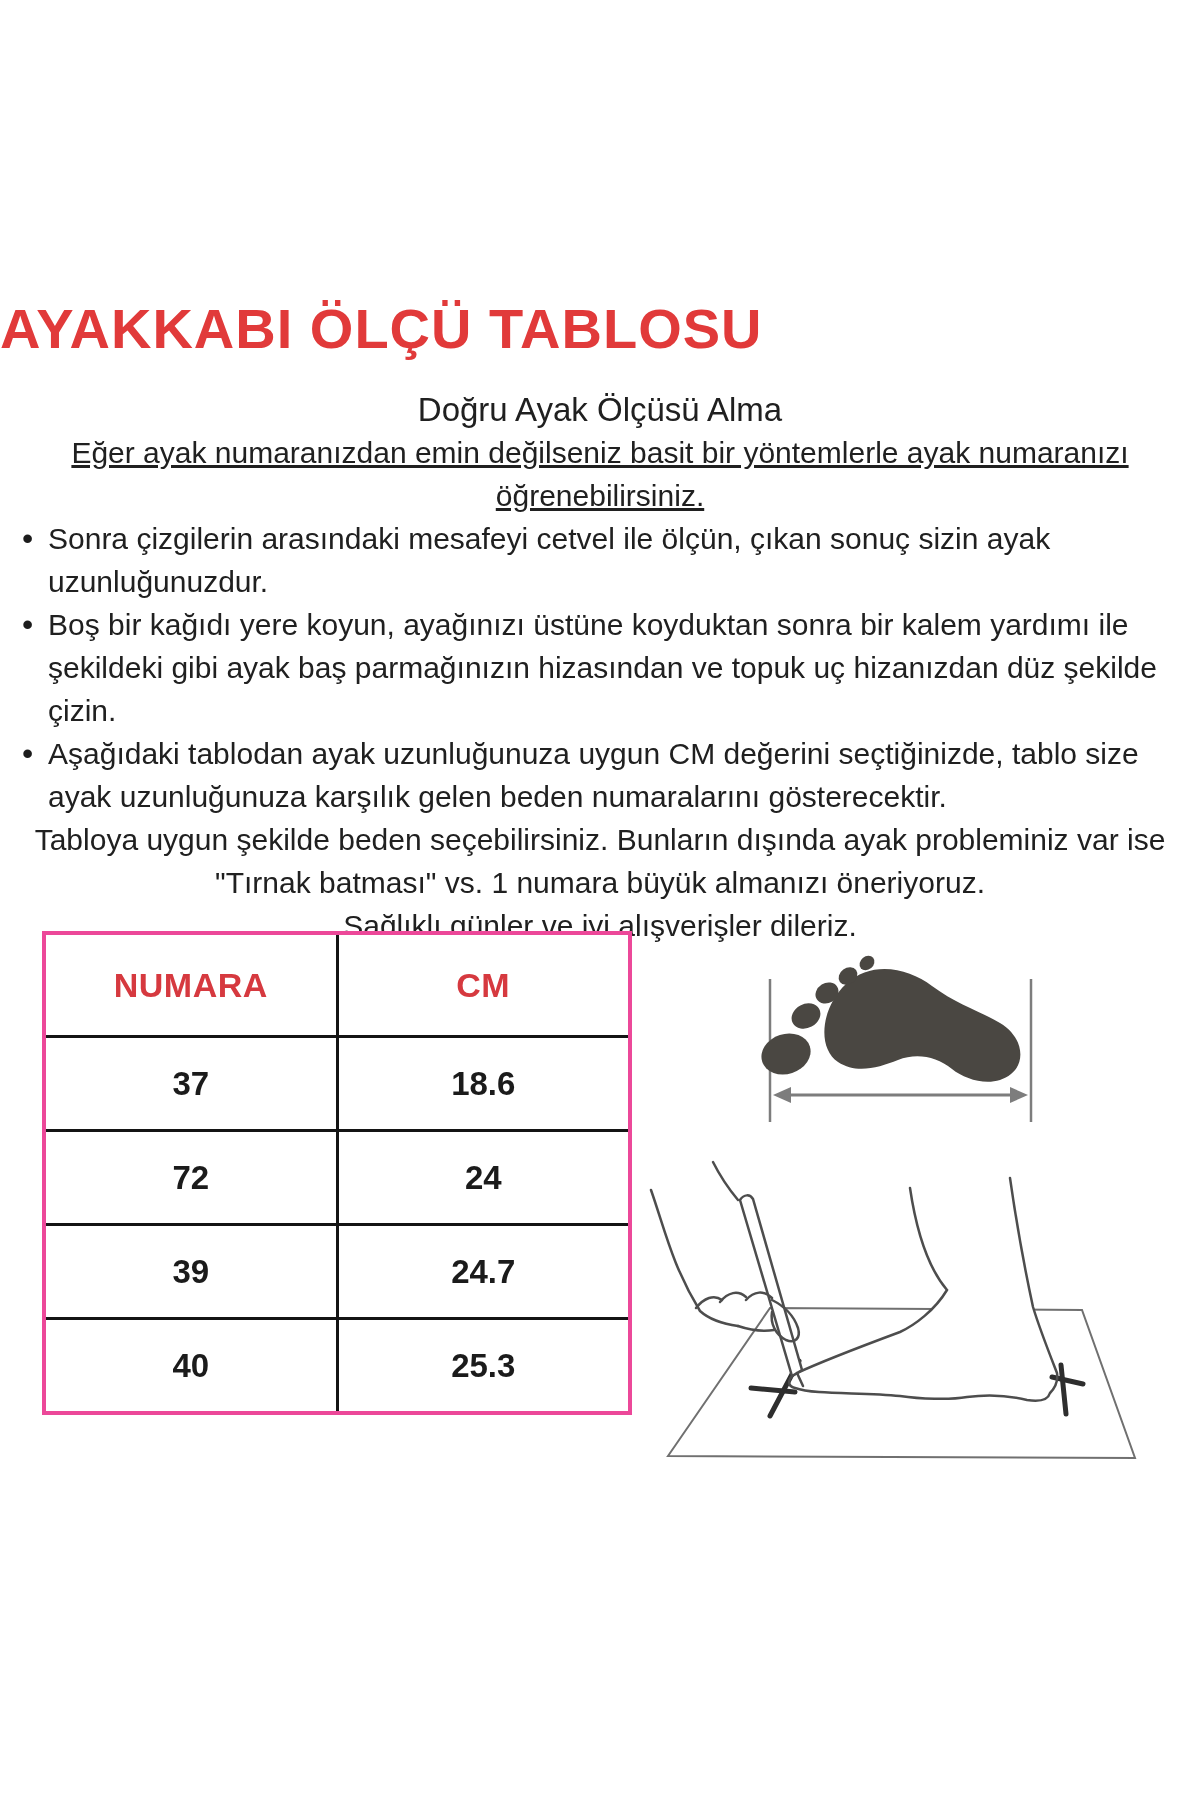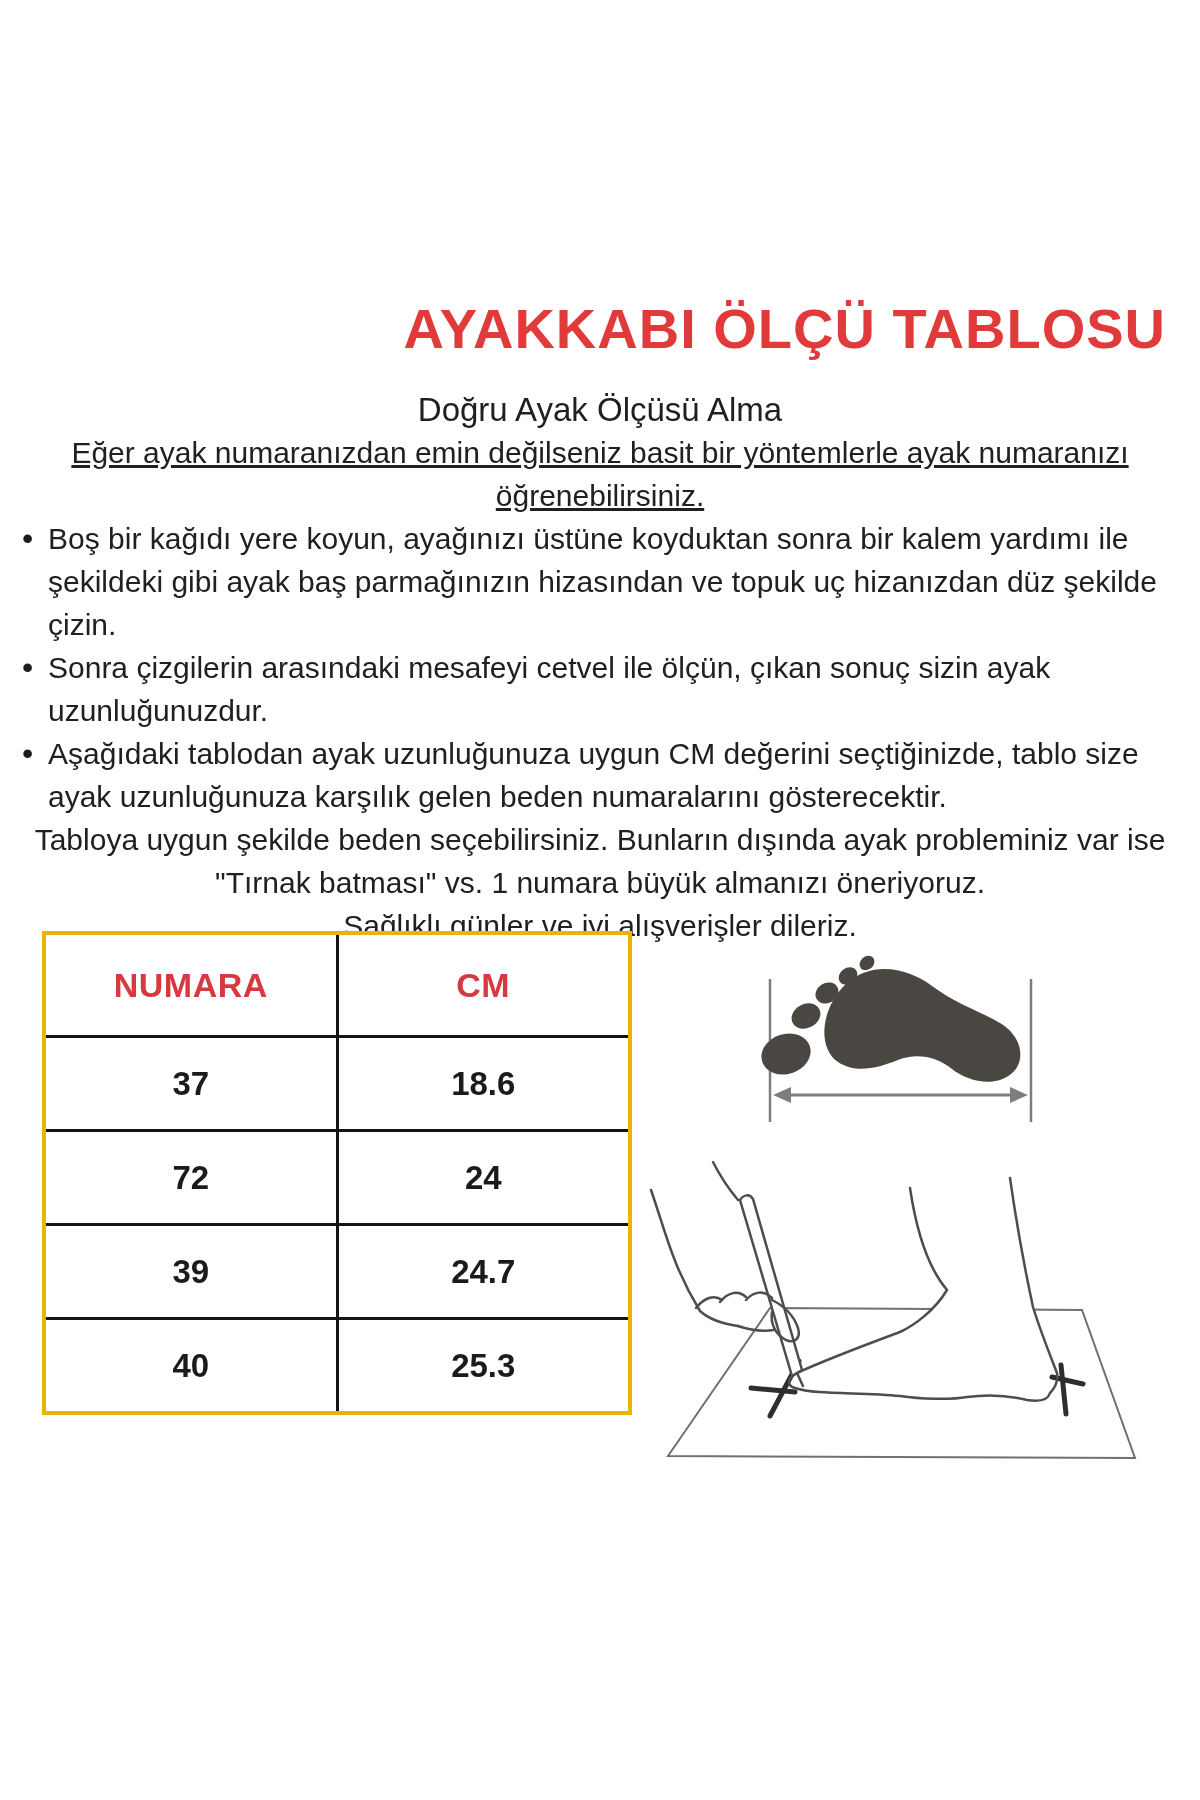--- a/index.html
+++ b/index.html
@@ -10,21 +10,21 @@
     background: #ffffff;
     overflow: hidden;
     font-family: "Liberation Sans", sans-serif;
     color: #202020;
   }
   .page-title {
     position: absolute;
     left: 0; right: 34px;
     top: 300px;
     margin: 0;
-    text-align: right;
+    text-align: left;
     font-size: 56px;
     line-height: 58px;
     font-weight: bold;
     letter-spacing: 1px;
     color: #e13a3a;
   }
   .flow {
     position: absolute;
     left: 15px;
     top: 364px;
@@ -45,21 +45,21 @@
     color: #1c1c1c;
   }
   .closing { text-align: center; }
   table.size-table {
     position: absolute;
     left: 42px;
     top: 931px;
     width: 590px;
     border-collapse: collapse;
     table-layout: fixed;
-    border: 4px solid #eab308;
+    border: 4px solid #ec4899;
     background: #ffffff;
   }
   .size-table th, .size-table td {
     border: 3px solid #141414;
     text-align: center;
     vertical-align: middle;
     font-weight: bold;
     padding: 0;
   }
   .size-table th {
@@ -89,24 +89,24 @@
 
 <div class="page">
 
   <h1 class="page-title">AYAKKABI ÖLÇÜ TABLOSU</h1>
 
   <div class="flow">
     <p class="subtitle">Doğru Ayak Ölçüsü Alma</p>
     <p class="intro">Eğer ayak numaranızdan emin değilseniz basit bir yöntemlerle ayak numaranızı öğrenebilirsiniz.</p>
     <div>
       <div class="bullet-item">
-        <span>Boş bir kağıdı yere koyun, ayağınızı üstüne koyduktan sonra bir kalem yardımı ile şekildeki gibi ayak baş parmağınızın hizasından ve topuk uç hizanızdan düz şekilde çizin.</span>
+        <span>Sonra çizgilerin arasındaki mesafeyi cetvel ile ölçün, çıkan sonuç sizin ayak uzunluğunuzdur.</span>
       </div>
       <div class="bullet-item">
-        <span>Sonra çizgilerin arasındaki mesafeyi cetvel ile ölçün, çıkan sonuç sizin ayak uzunluğunuzdur.</span>
+        <span>Boş bir kağıdı yere koyun, ayağınızı üstüne koyduktan sonra bir kalem yardımı ile şekildeki gibi ayak baş parmağınızın hizasından ve topuk uç hizanızdan düz şekilde çizin.</span>
       </div>
       <div class="bullet-item">
         <span>Aşağıdaki tablodan ayak uzunluğunuza uygun CM değerini seçtiğinizde, tablo size ayak uzunluğunuza karşılık gelen beden numaralarını gösterecektir.</span>
       </div>
     </div>
     <p class="closing">Tabloya uygun şekilde beden seçebilirsiniz. Bunların dışında ayak probleminiz var ise "Tırnak batması" vs. 1  numara büyük almanızı öneriyoruz.</p>
     <p class="closing">Sağlıklı günler ve iyi alışverişler dileriz.</p>
   </div>
 
   <table class="size-table">

